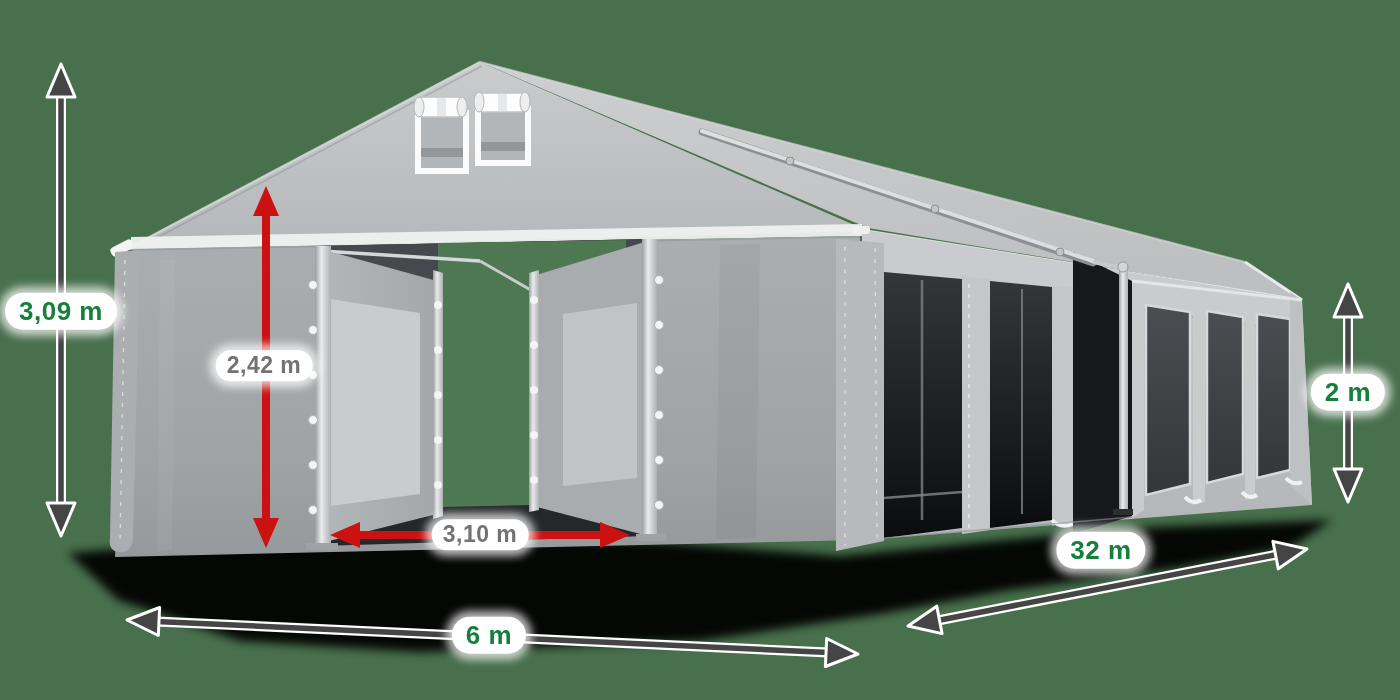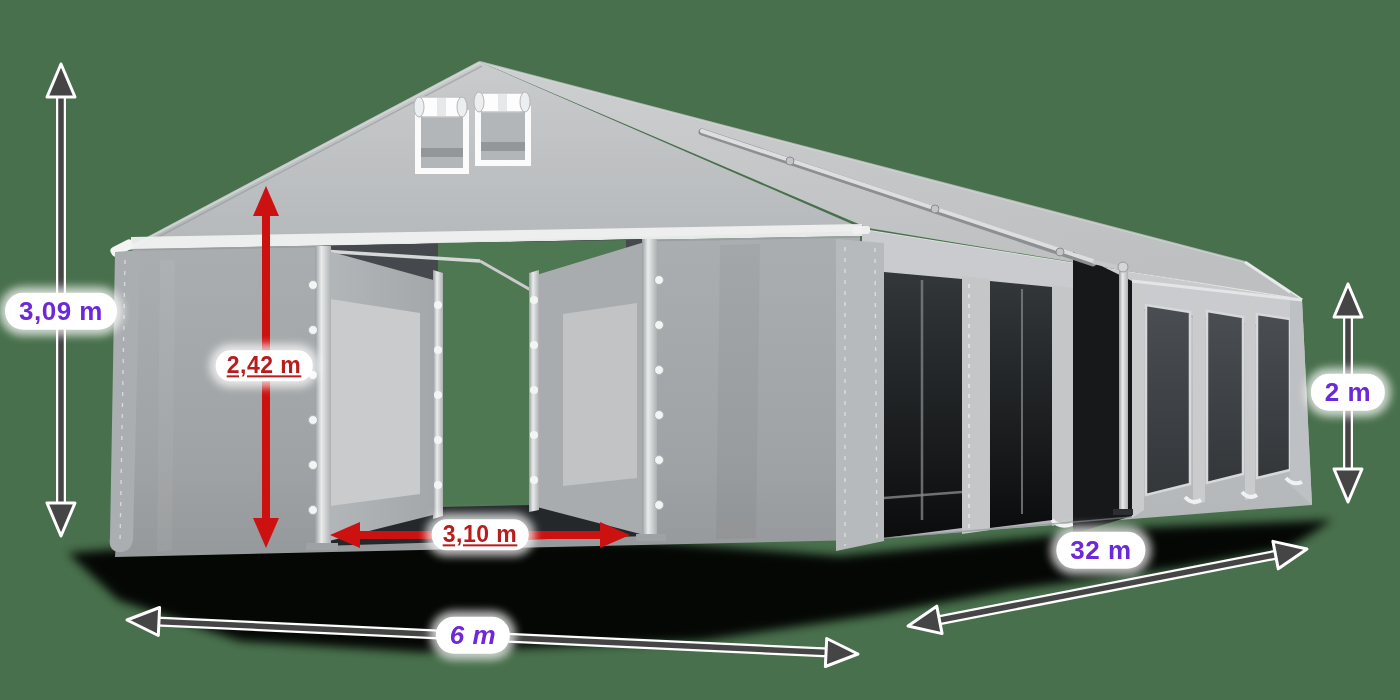--- a/index.html
+++ b/index.html
@@ -17,22 +17,22 @@
     background:#ffffff;
     border-radius:18px;
     padding:4px 14px;
     font-weight:bold;
     font-size:26px;
     line-height:1.1;
     white-space:nowrap;
     box-shadow:0 0 9px 6px rgba(255,255,255,0.72);
     letter-spacing:0.5px;
   }
-  .pill.dark{color:#6d28d9;}
-  .pill.red{color:#b91c1c;text-decoration:underline;}
+  .pill.dark{color:#15803d;}
+  .pill.red{color:#737373;}
   .pill.sm{font-size:23px;border-radius:15px;padding:3px 11px;}
 </style>
 </head>
 <body>
 
 <div id="stage">
 
 <svg id="tent-svg" width="1400" height="700" viewBox="0 0 1400 700">
   <defs>
     <linearGradient id="gGable" x1="0" y1="0" x2="0" y2="1">
@@ -277,19 +277,19 @@
     <path d="M1348,502 L1334,469 L1362,469 Z" fill="#454545" stroke="#ffffff" stroke-width="3" stroke-linejoin="round"></path>
   </g>
 </svg>
 
 <div class="pill dark" style="left:61px;top:311px;">3,09 m</div>
 
 <div class="pill red sm" style="left:264px;top:366px;">2,42 m</div>
 
 <div class="pill red sm" style="left:480px;top:535px;text-align:right;">3,10 m</div>
 
-<div class="pill dark" style="left:473px;top:635px;font-style:italic;">6 m</div>
+<div class="pill dark" style="left:489px;top:635px;">6 m</div>
 
 <div class="pill dark" style="left:1101px;top:550px;">32 m</div>
 
 <div class="pill dark" style="left:1348px;top:392px;">2 m</div>
 
 </div>
 
 </body></html>

